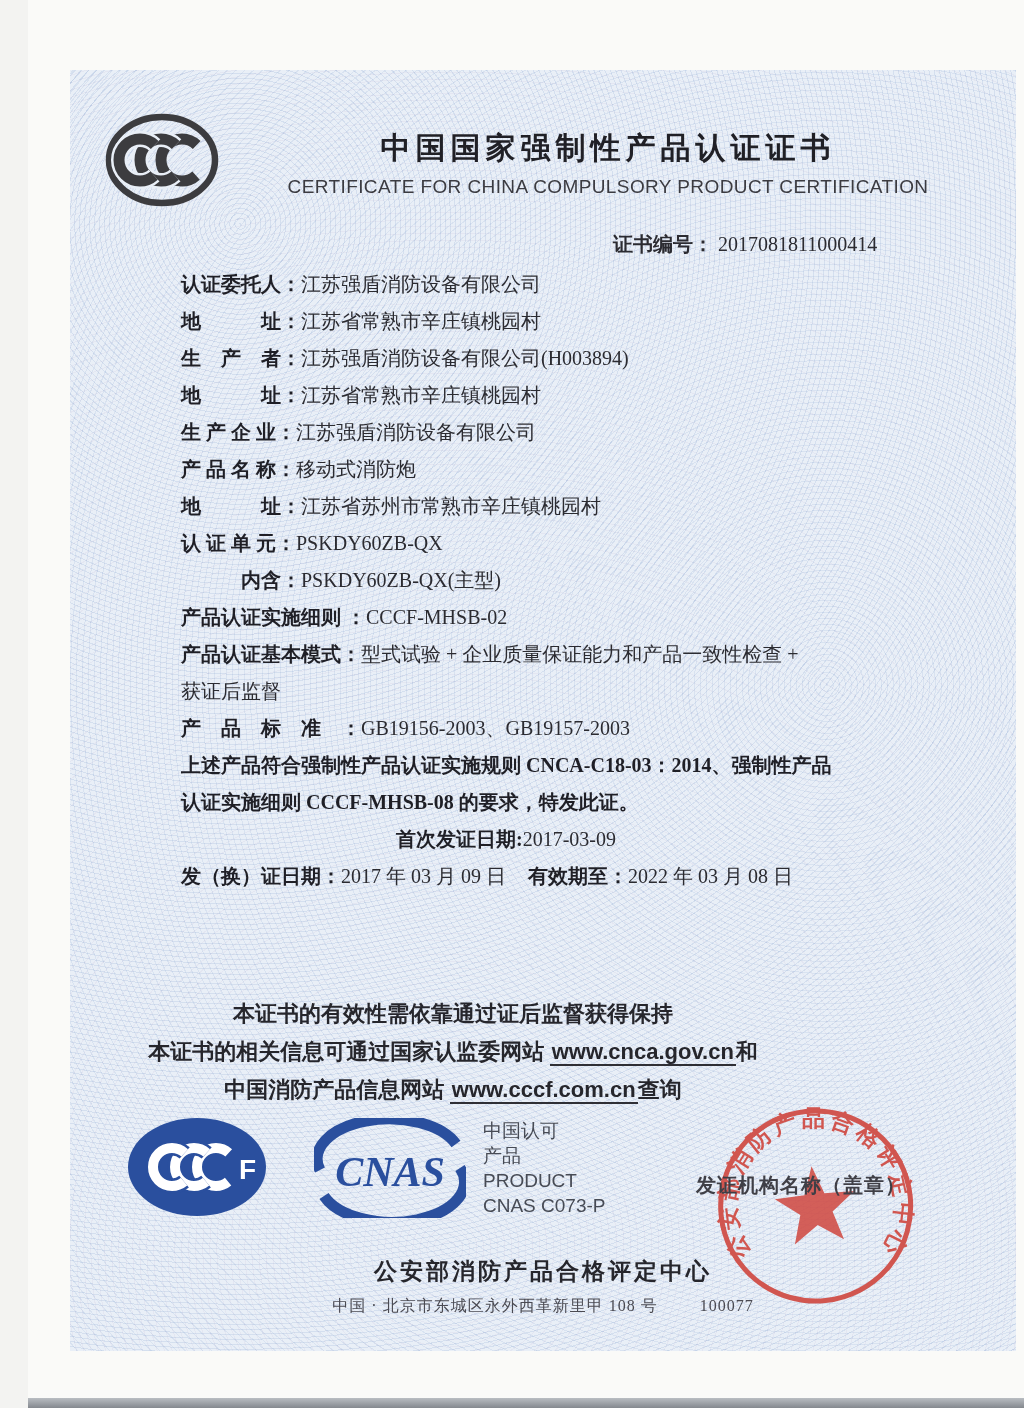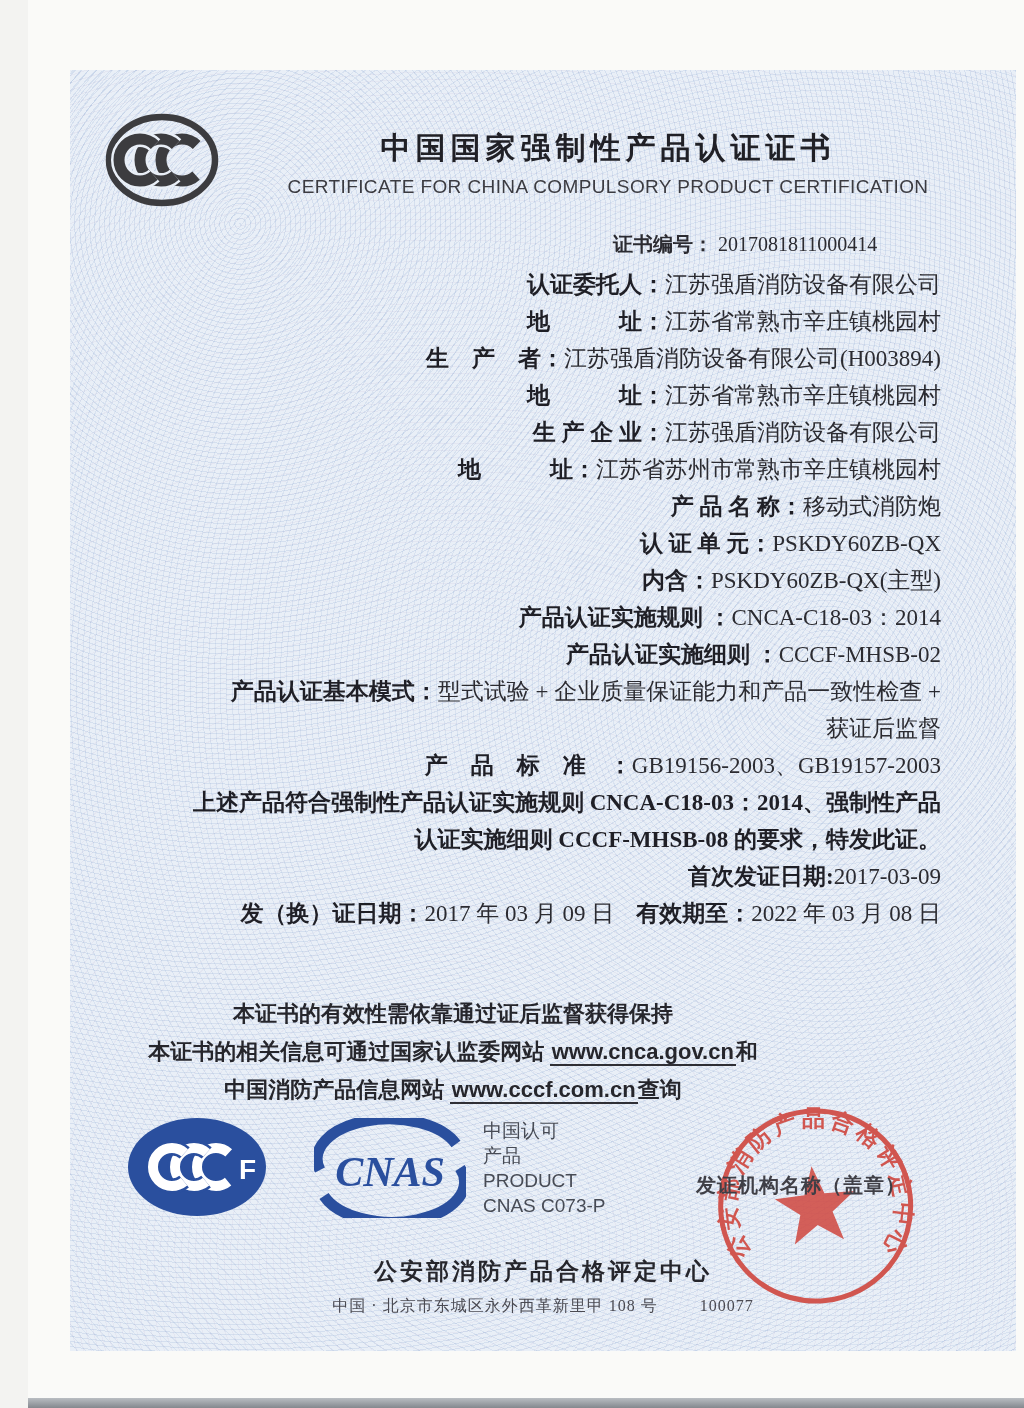--- a/index.html
+++ b/index.html
@@ -24,21 +24,21 @@
       repeating-radial-gradient(circle at 40% 92%, rgba(150,115,170,.07) 0 1px, rgba(255,255,255,0) 1px 7px);
   }
   .abs{position:absolute;}
   .title{left:210px;top:128px;width:740px;text-align:center;
     font-size:30px;font-weight:bold;letter-spacing:5px;color:#202026;white-space:nowrap;}
   .subtitle{left:210px;top:176px;width:740px;text-align:center;
     font-family:"Liberation Sans","DejaVu Sans",sans-serif;
     font-size:19px;letter-spacing:.4px;color:#3b3b41;white-space:nowrap;}
   .certno{left:585px;top:231px;font-size:20px;white-space:nowrap;}
   .certno .lbl{font-weight:bold;}
-  .cbody{left:153px;top:266px;width:760px;font-size:23px;line-height:37px;text-align:right;}
+  .cbody{left:153px;top:266px;width:760px;font-size:20px;line-height:37px;}
   .bline{white-space:nowrap;height:37px;}
   .bl{font-weight:bold;color:#1f1f26;}
   .bv{color:#2b2b31;}
   .indent{padding-left:215px;}
   .gap2{margin-left:22px;}
   .notice{left:42px;top:995px;width:946px;text-align:center;
     font-size:22px;line-height:38px;font-weight:bold;color:#26262c;}
   .notice .url{font-family:"Liberation Sans","DejaVu Sans",sans-serif;font-weight:600;
     border-bottom:2px solid #2f2f35;padding:0 2px;}
   .accred{left:455px;top:1118px;font-size:19px;line-height:25px;color:#474b55;
@@ -76,25 +76,24 @@
       <span class="lbl">证书编号：</span>
       <span>2017081811000414</span>
     </div>
 
     <div class="abs cbody" style="left:111px;top:196px;">
       <div class="bline"><span class="bl">认证委托人：</span><span class="bv">江苏强盾消防设备有限公司</span></div>
       <div class="bline"><span class="bl">地　　　址：</span><span class="bv">江苏省常熟市辛庄镇桃园村</span></div>
       <div class="bline"><span class="bl">生　产　者：</span><span class="bv">江苏强盾消防设备有限公司(H003894)</span></div>
       <div class="bline"><span class="bl">地　　　址：</span><span class="bv">江苏省常熟市辛庄镇桃园村</span></div>
       <div class="bline"><span class="bl">生 产 企 业：</span><span class="bv">江苏强盾消防设备有限公司</span></div>
+      <div class="bline"><span class="bl">产 品 名 称：</span><span class="bv">移动式消防炮</span></div>
       <div class="bline"><span class="bl">地　　　址：</span><span class="bv">江苏省苏州市常熟市辛庄镇桃园村</span></div>
-      <div class="bline"><span class="bl">产 品 名 称：</span><span class="bv">移动式消防炮</span></div>
       <div class="bline"><span class="bl">认 证 单 元：</span><span class="bv">PSKDY60ZB-QX</span></div>
       <div class="bline"><span class="bl">　　　内含：</span><span class="bv">PSKDY60ZB-QX(主型)</span></div>
-      <div class="bline"><span class="bl">产品认证实施规则 ：</span><span class="bv">CNCA-C18-03：2014</span></div>
       <div class="bline"><span class="bl">产品认证实施细则 ：</span><span class="bv">CCCF-MHSB-02</span></div>
       <div class="bline"><span class="bl">产品认证基本模式：</span><span class="bv">型式试验 + 企业质量保证能力和产品一致性检查 +</span></div>
       <div class="bline"><span class="bl"></span><span class="bv">获证后监督</span></div>
       <div class="bline"><span class="bl">产　品　标　准　：</span><span class="bv">GB19156-2003、GB19157-2003</span></div>
       <div class="bline"><span class="bl">上述产品符合强制性产品认证实施规则 CNCA-C18-03：2014、强制性产品</span><span class="bv"></span></div>
       <div class="bline"><span class="bl">认证实施细则 CCCF-MHSB-08 的要求，特发此证。</span><span class="bv"></span></div>
       <div class="bline indent"><span class="bl">首次发证日期:</span><span class="bv">2017-03-09</span></div>
       <div class="bline"><span class="bl">发（换）证日期：</span><span class="bv">2017 年 03 月 09 日</span><span class="bl gap2">有效期至：</span><span class="bv">2022 年 03 月 08 日</span></div>
     </div>
 

